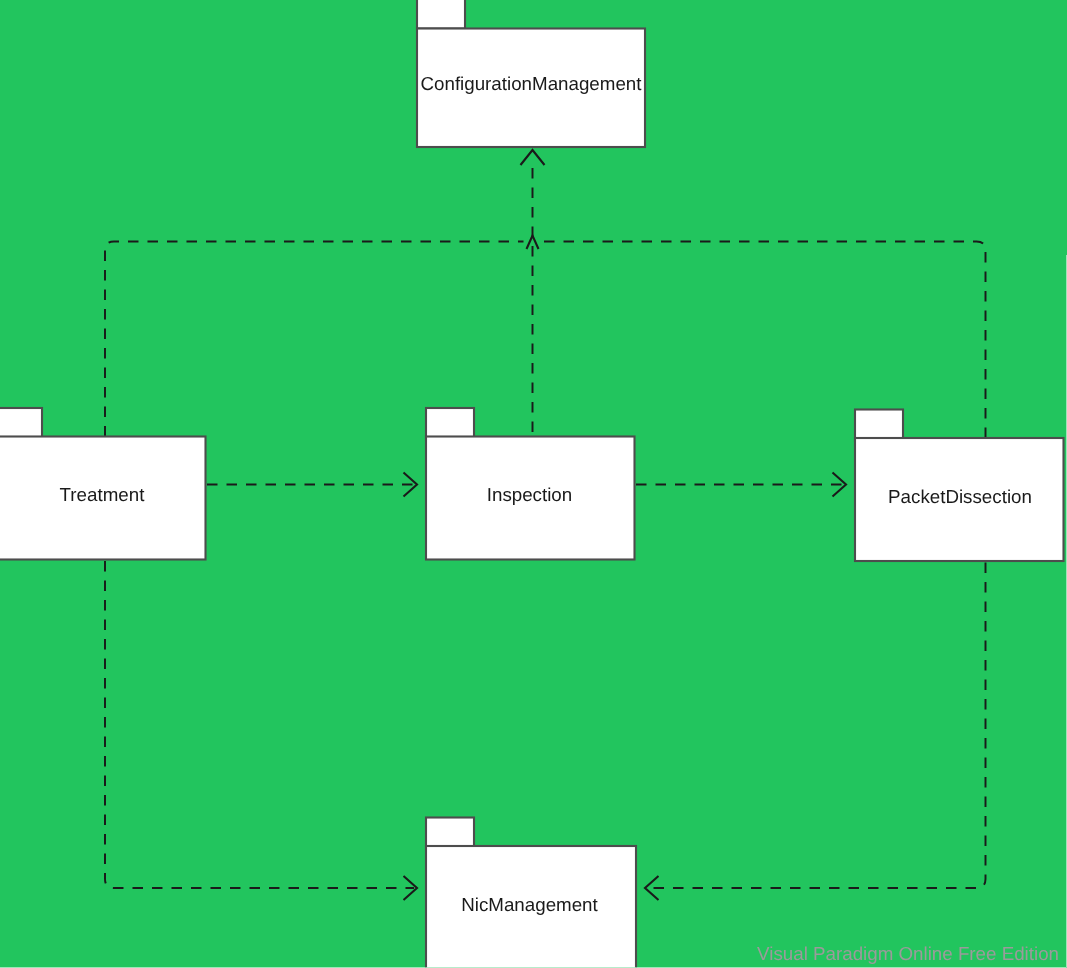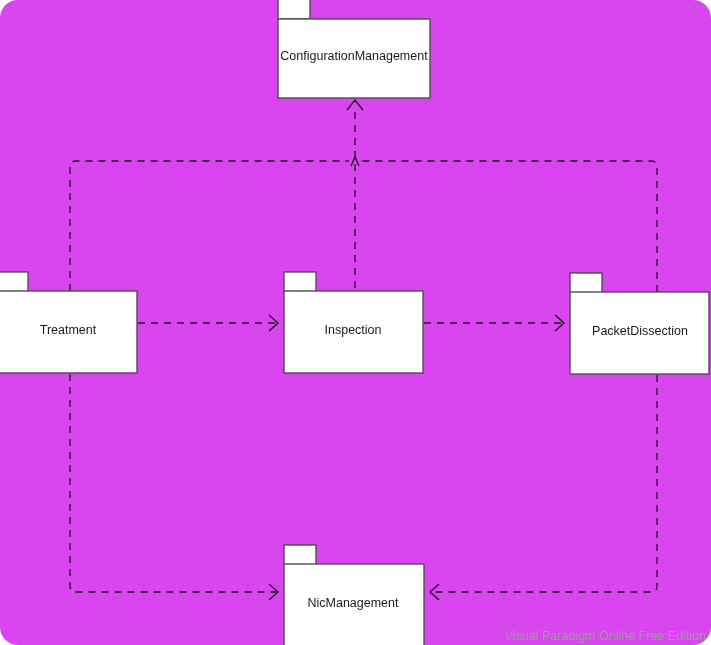--- a/index.html
+++ b/index.html
@@ -7,23 +7,22 @@
     padding: 0;
     background: #ffffff;
   }
   body {
     font-family: "Liberation Sans", sans-serif;
   }
   #canvas {
     position: relative;
     width: 711px;
     height: 645px;
-    background: #d946ef;
+    background: #22c55e;
     overflow: hidden;
-    border-radius: 18px;
   }
   #diagram-svg {
     position: absolute;
     left: 0;
     top: 0;
     width: 711px;
     height: 645px;
   }
   .pkg-label {
     font-family: "Liberation Sans", sans-serif;

